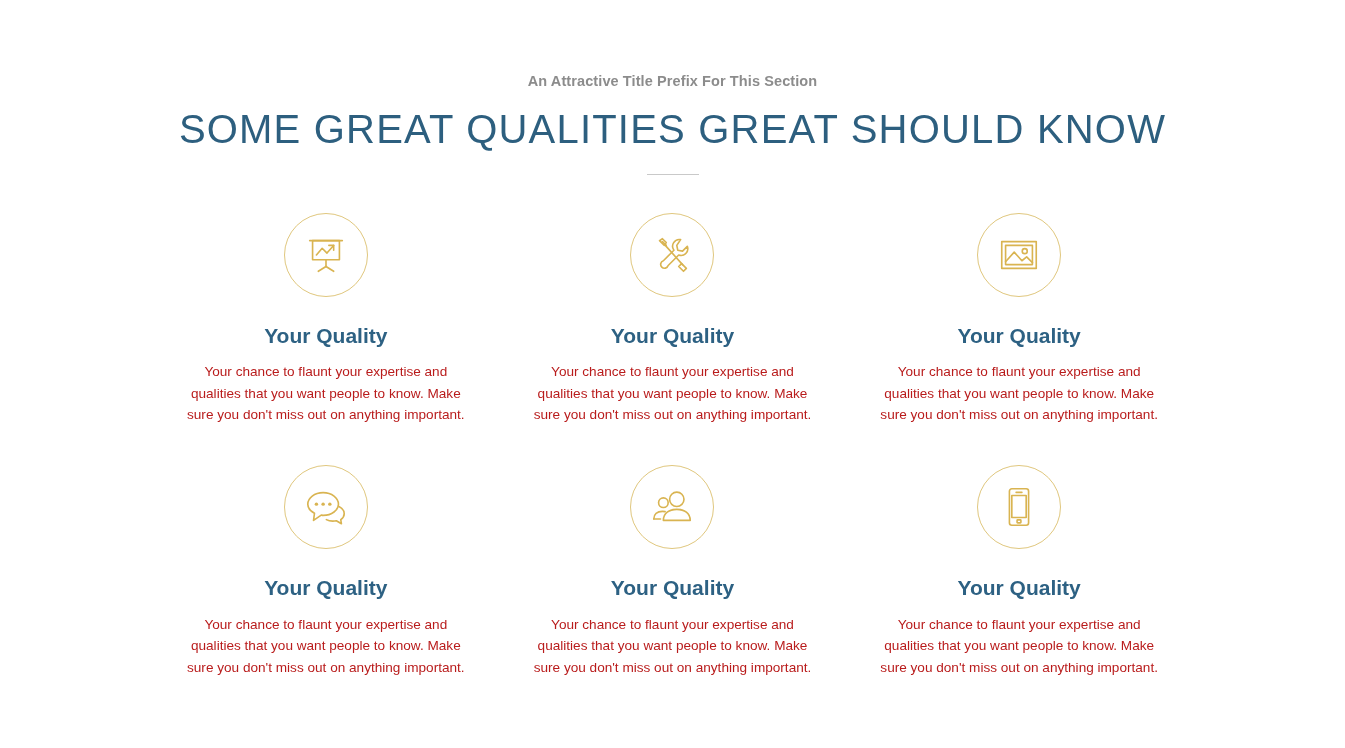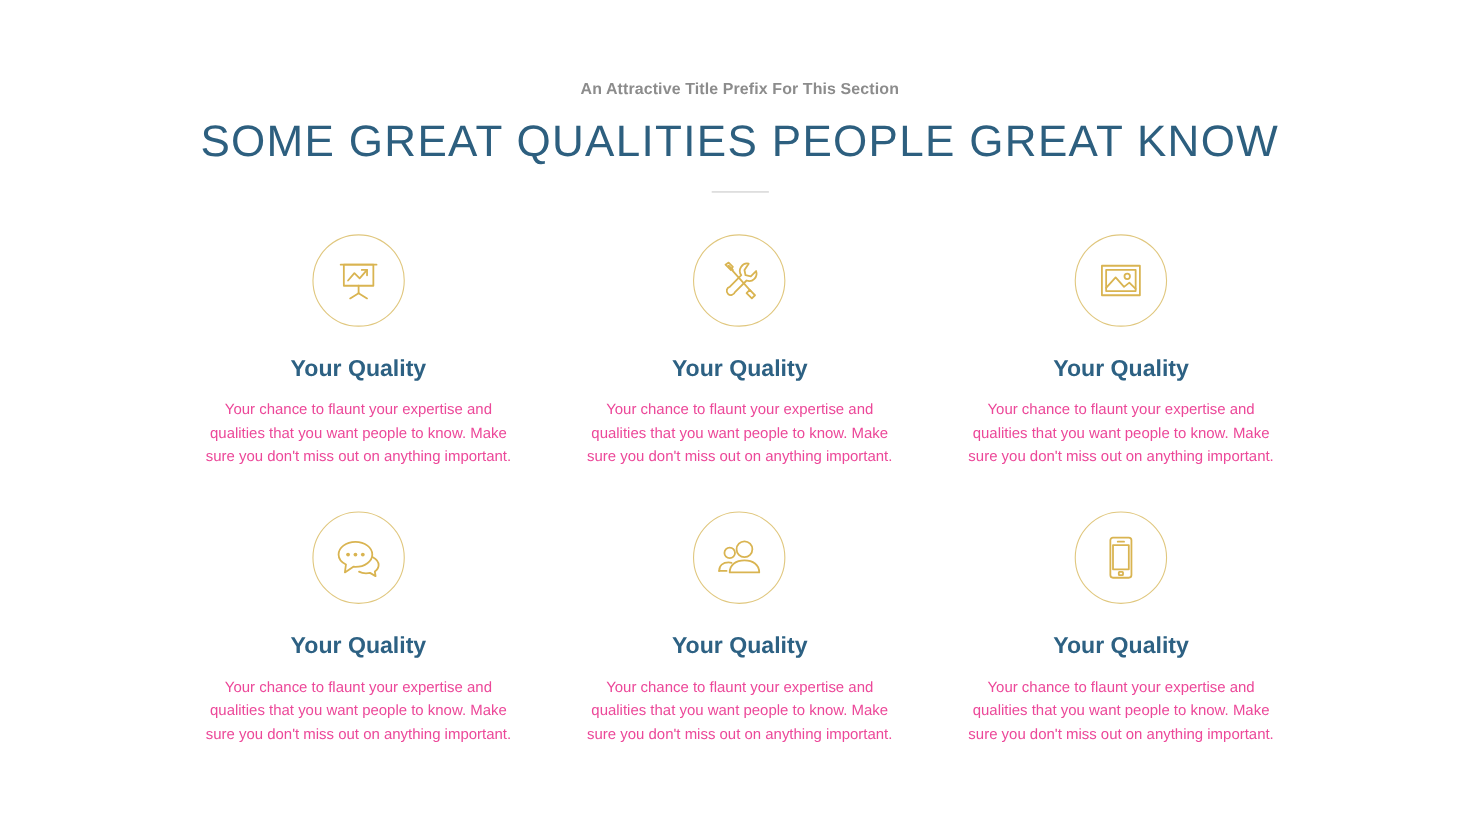--- a/index.html
+++ b/index.html
@@ -108,35 +108,35 @@
     margin-top: 26px;
     font-size: 21px;
     font-weight: bold;
     color: #2d6183;
     line-height: 1.2;
   }
 
   .card-body {
     margin-top: 13px;
     font-size: 13.6px;
-    color: #ec4899;
+    color: #b91c1c;
     line-height: 1.58;
     text-align: center;
     max-width: 300px;
   }
 </style>
 </head>
 <body>
 
 <div class="page">
 
   <div class="section-head">
     <div class="title-prefix">An Attractive Title Prefix For This Section</div>
 
-    <h1 class="main-title">SOME GREAT QUALITIES PEOPLE GREAT KNOW</h1>
+    <h1 class="main-title">SOME GREAT QUALITIES GREAT SHOULD KNOW</h1>
 
     <div class="divider-wrap">
       <div class="divider"></div>
     </div>
   </div>
 
   <div class="grid">
 
     <div class="card">
       <div class="icon-circle">

